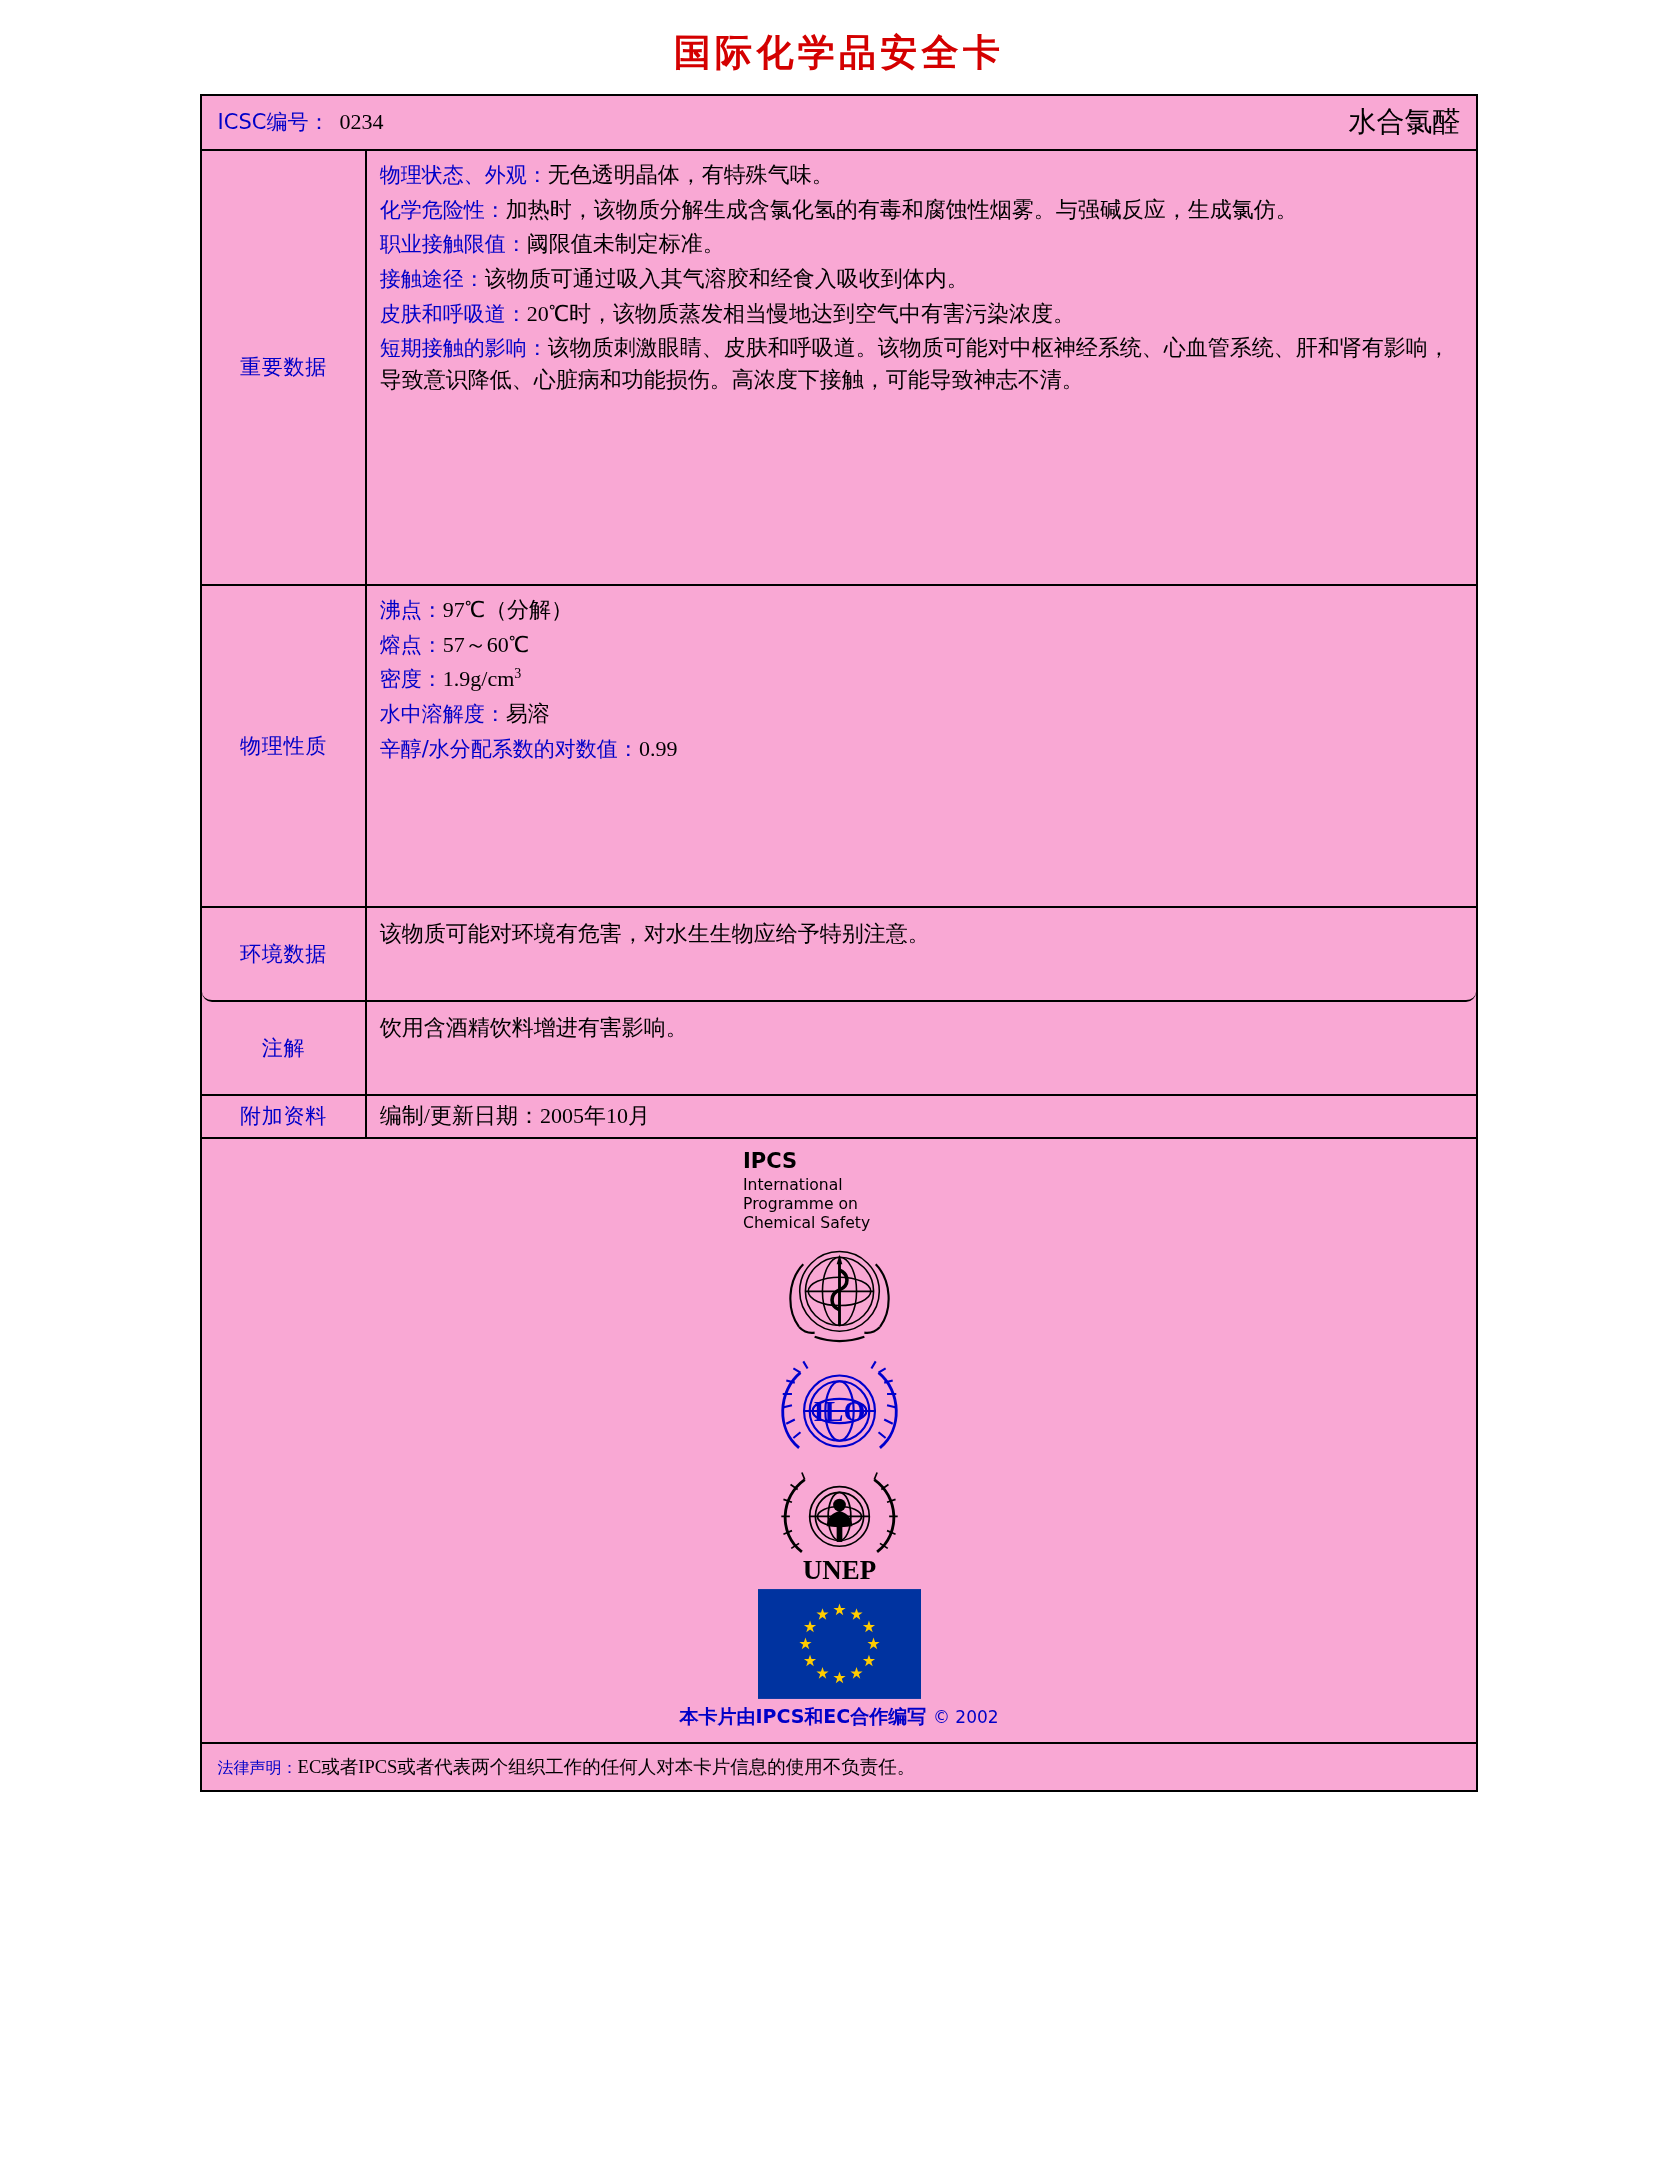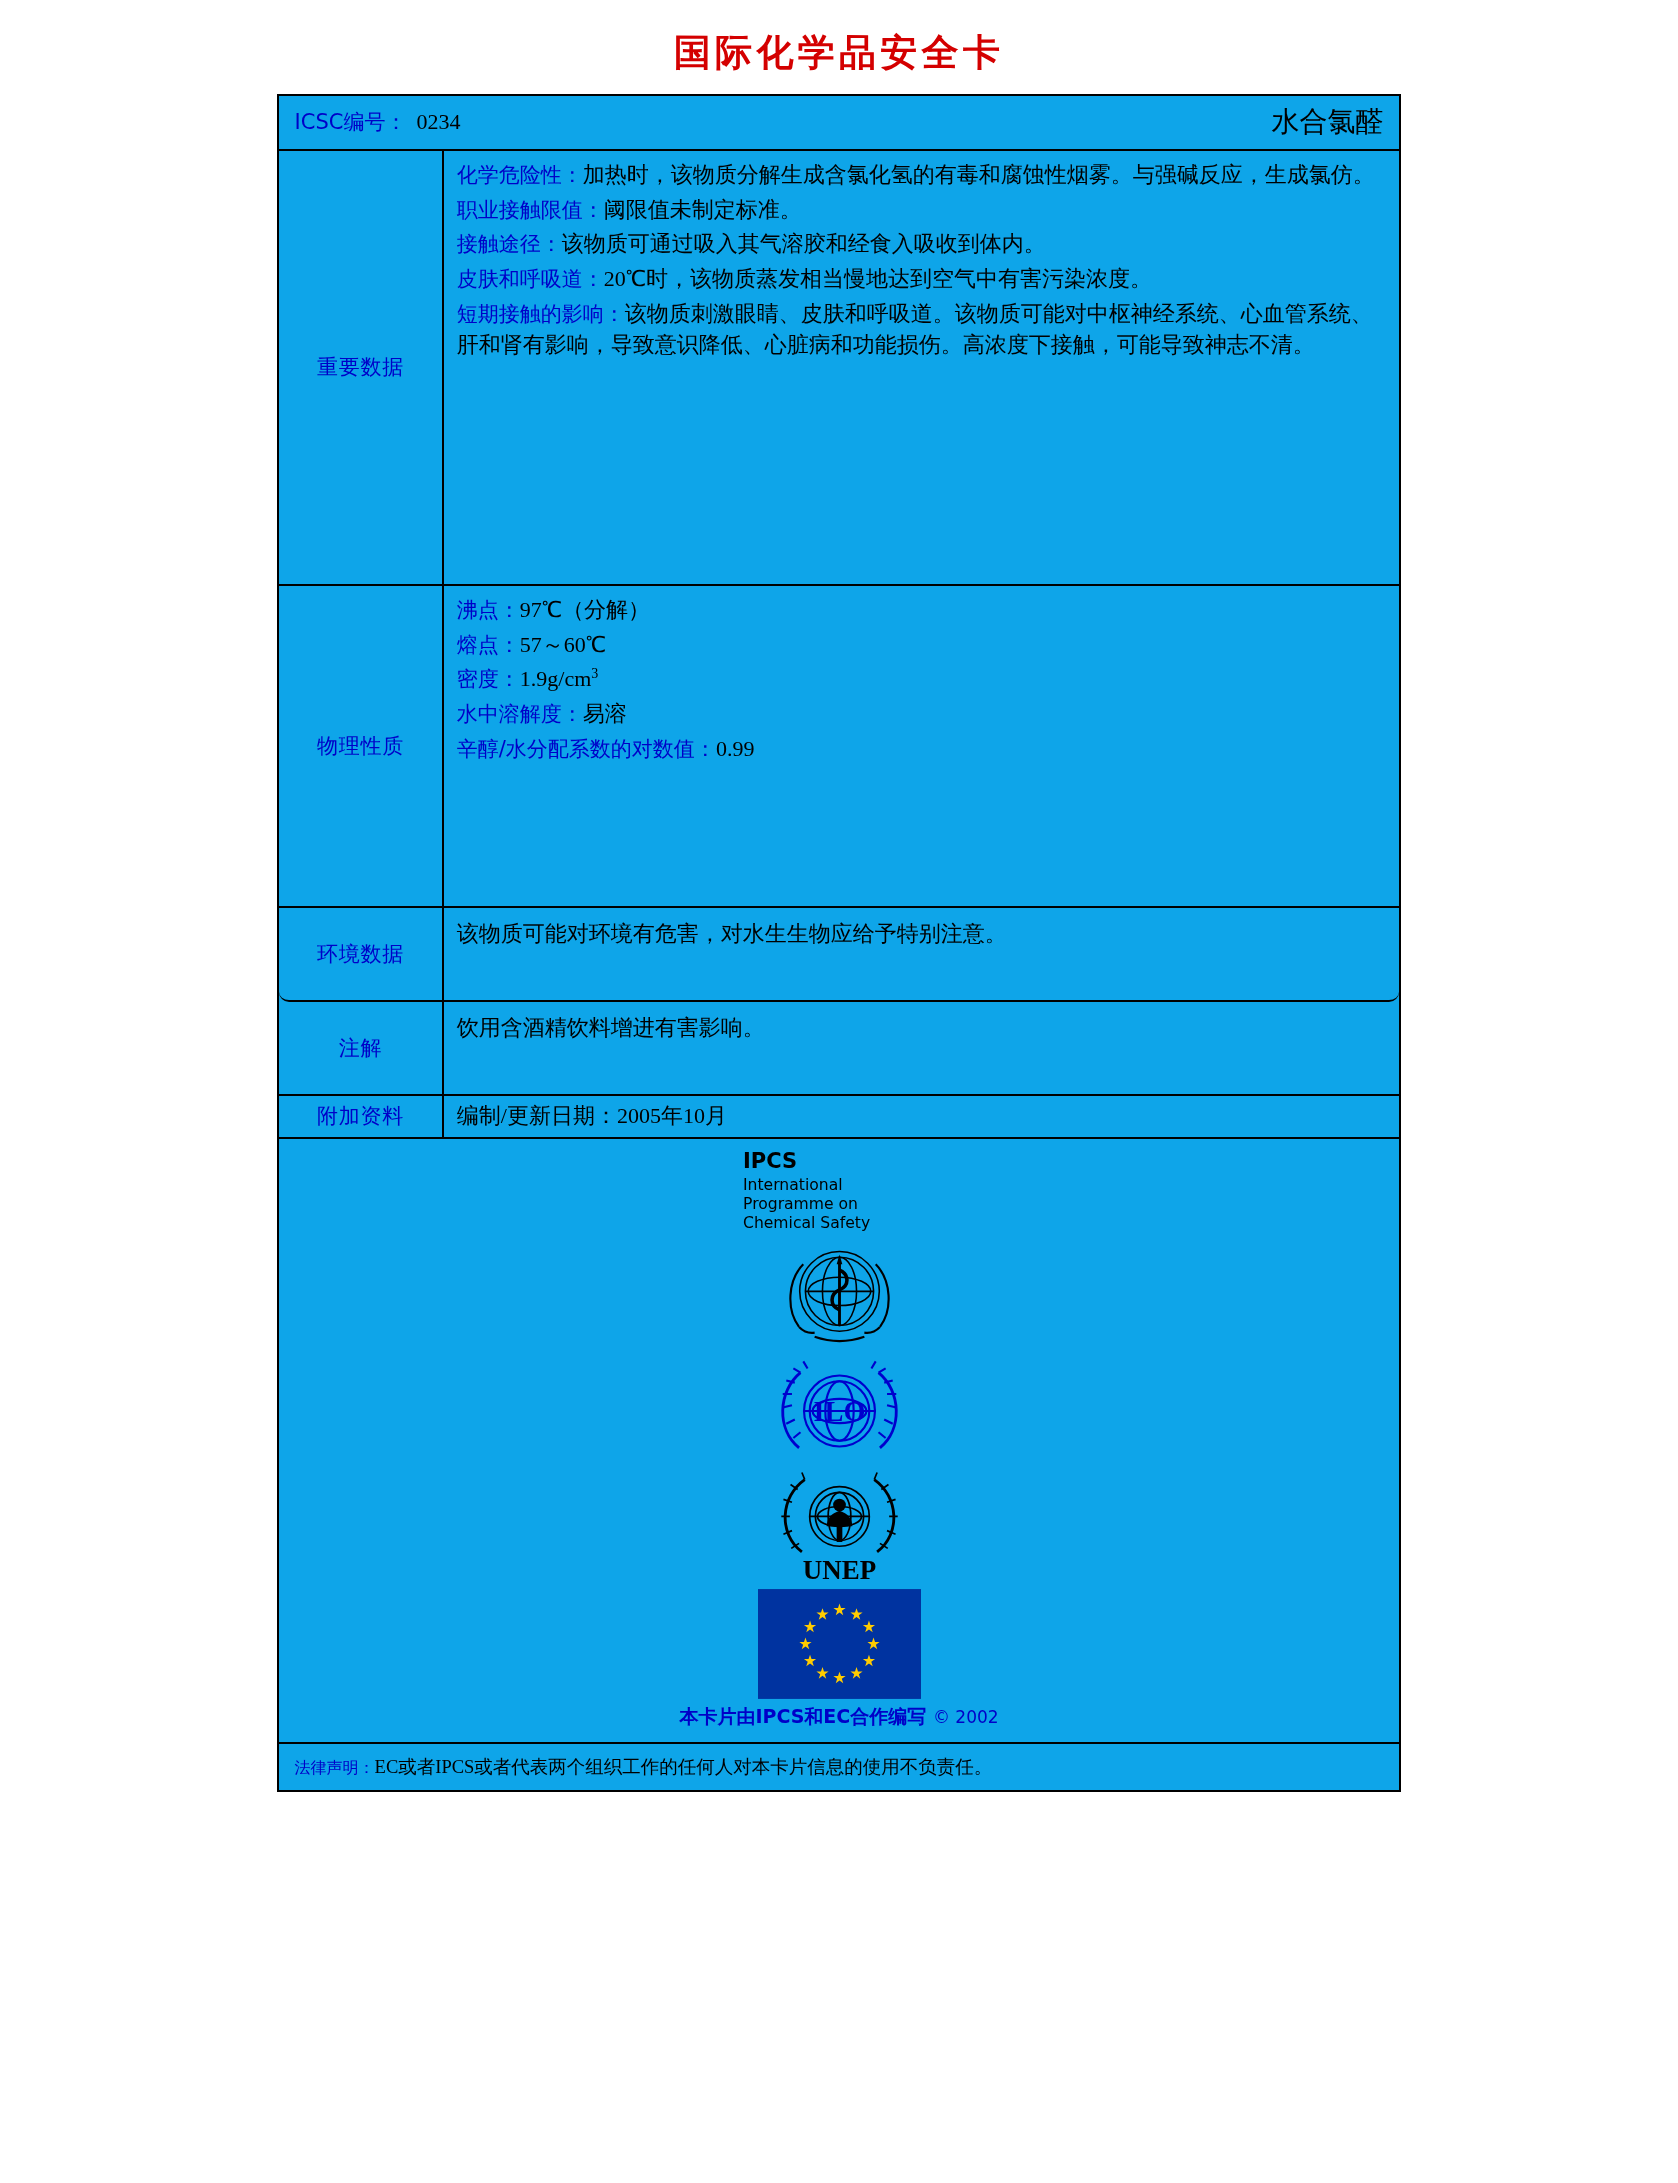--- a/index.html
+++ b/index.html
@@ -24,24 +24,24 @@
     color: #d40000;
     font-family: "DejaVu Sans", "Liberation Sans", sans-serif;
     font-weight: bold;
     font-size: 37px;
     letter-spacing: 4.3px;
     padding-top: 28px;
     padding-bottom: 15.6px;
   }
   .card {
     margin: 0 auto;
-    width: 1124px;
+    width: 1278px;
     border: 2.8px solid #000;
     box-sizing: border-box;
-    background: #0ea5e9;
+    background: #f9a8d4;
   }
   
   .hdr {
     display: flex;
     align-items: center;
     justify-content: space-between;
     border-bottom: 2.1px solid #000;
     height: 55px;
     padding: 0 15.6px;
     box-sizing: border-box;
@@ -179,20 +179,23 @@
         <span class="lbl-blue">ICSC编号：</span>
         <span class="hdr-num">0234</span>
       </div>
       <div class="hdr-right">水合氯醛</div>
     </div>
 
     <div class="row r-important">
       <div class="row-label">重要数据</div>
       <div class="row-body">
         <p>
+          <span class="k">物理状态、外观：</span><span class="v">无色透明晶体，有特殊气味。</span>
+        </p>
+        <p>
           <span class="k">化学危险性：</span><span class="v">加热时，该物质分解生成含氯化氢的有毒和腐蚀性烟雾。与强碱反应，生成氯仿。</span>
         </p>
         <p>
           <span class="k">职业接触限值：</span><span class="v">阈限值未制定标准。</span>
         </p>
         <p>
           <span class="k">接触途径：</span><span class="v">该物质可通过吸入其气溶胶和经食入吸收到体内。</span>
         </p>
         <p>
           <span class="k">皮肤和呼吸道：</span><span class="v">20℃时，该物质蒸发相当慢地达到空气中有害污染浓度。</span>

